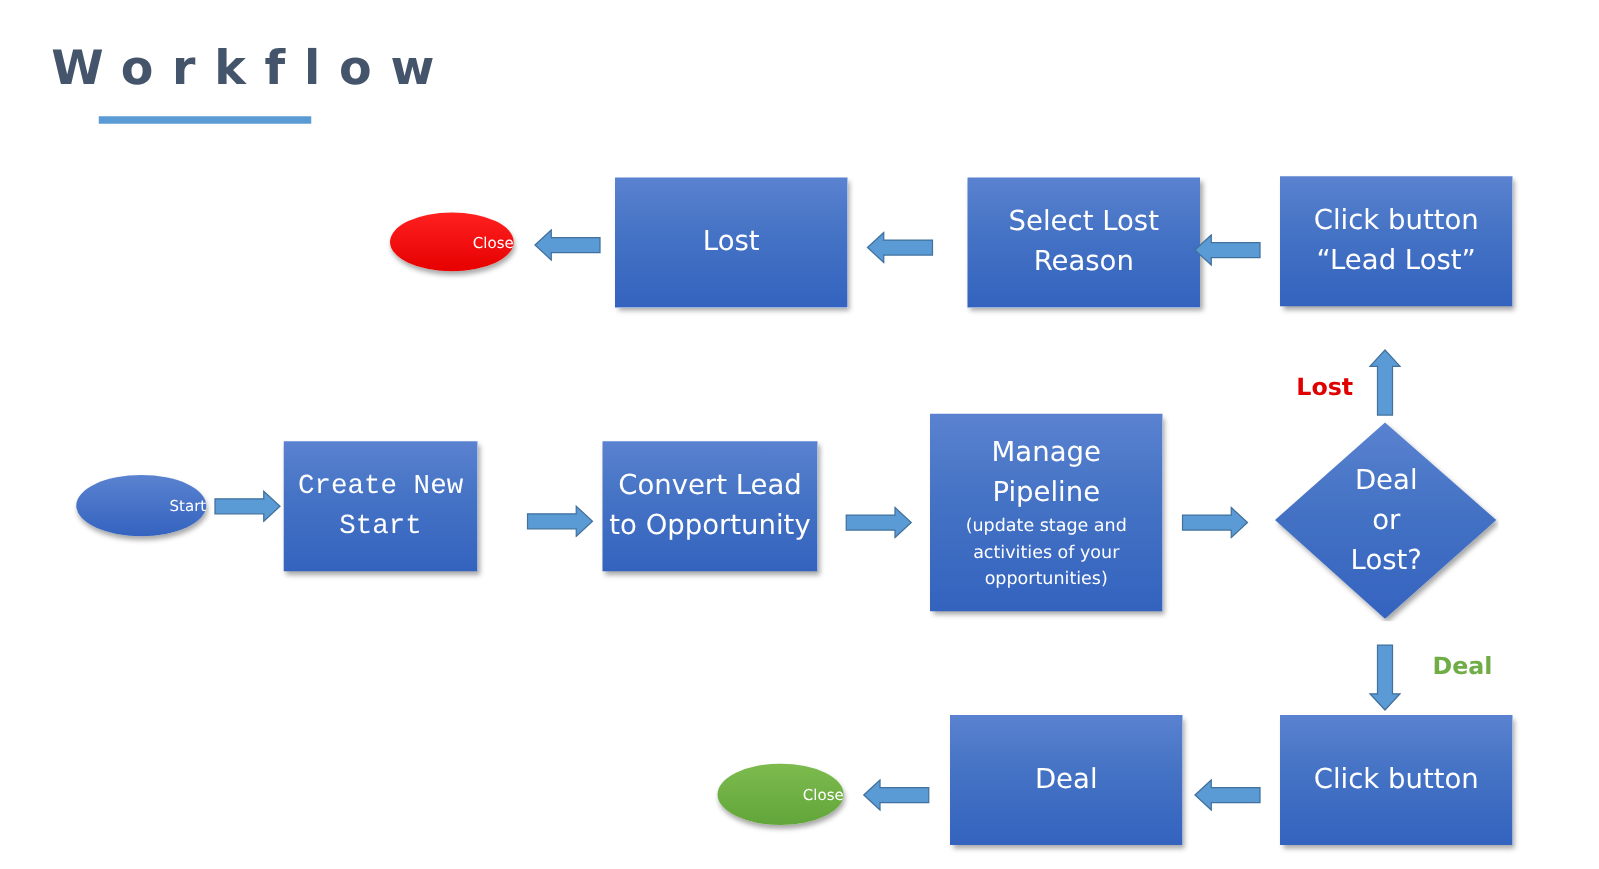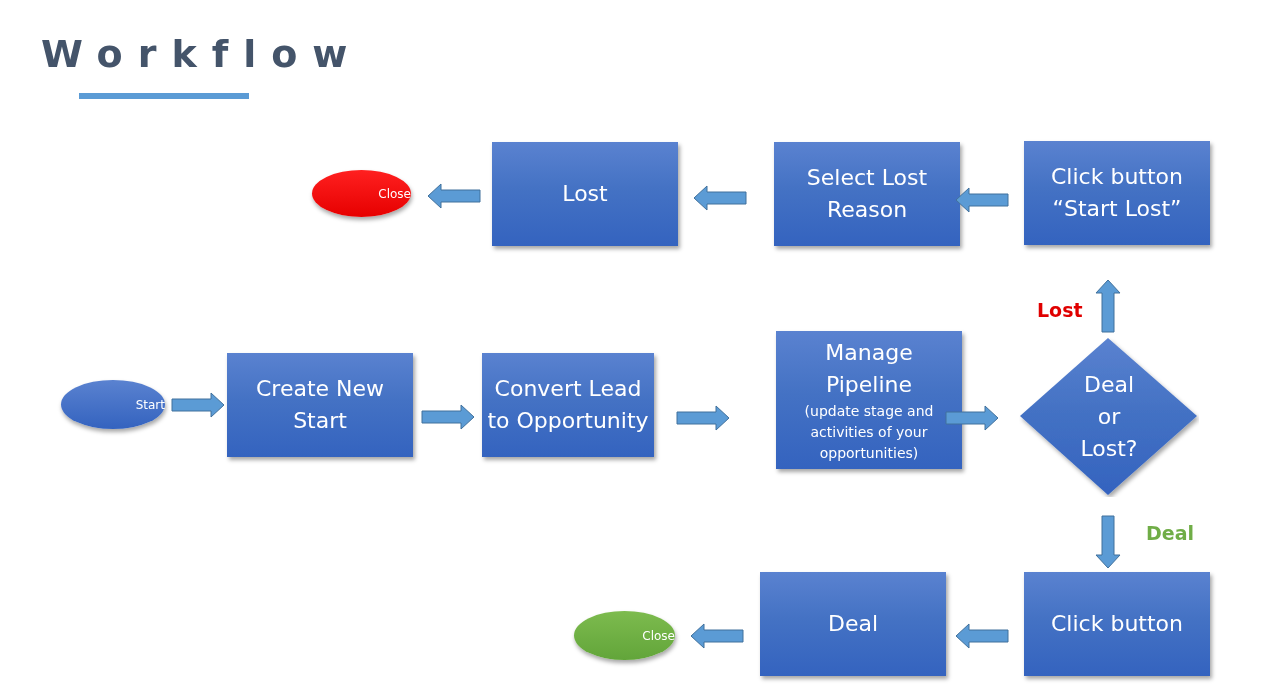--- a/index.html
+++ b/index.html
@@ -53,55 +53,55 @@
   <span>Select Lost</span>
   <span>Reason</span>
 </div>
 
 <svg class="arrow" style="left:955px; top:187px;" width="54" height="26">
   <polygon points="1,13 14,1 14,7 53,7 53,19 14,19 14,25" fill="#5b9bd5" stroke="#41719c" stroke-width="1"></polygon>
 </svg>
 
 <div class="box" style="left:1024px; top:141px; width:186px; height:104px;">
   <span>Click button</span>
-  <span>“Start Lost”</span>
+  <span>“Lead Lost”</span>
 </div>
 
 <svg class="arrow" style="left:1095px; top:279px;" width="26" height="54">
   <polygon points="13,1 25,14 19,14 19,53 7,53 7,14 1,14" fill="#5b9bd5" stroke="#41719c" stroke-width="1"></polygon>
 </svg>
 <div class="label" style="left:1037px; top:299px; color:#e00000;">Lost</div>
 
 <div class="oval oval-start" style="left:61px; top:380px; width:104px; height:49px;">
   <span>Start</span>
 </div>
 
 <svg class="arrow" style="left:171px; top:392px;" width="54" height="26">
   <polygon points="1,7 40,7 40,1 53,13 40,25 40,19 1,19" fill="#5b9bd5" stroke="#41719c" stroke-width="1"></polygon>
 </svg>
 
-<div class="box" style="left:227px; top:353px; width:186px; height:104px;">
+<div class="box" style="left:227px; top:353px; width:155px; height:104px;font-family:Liberation Mono, monospace;">
   <span>Create New</span>
   <span>Start</span>
 </div>
 
 <svg class="arrow" style="left:421px; top:404px;" width="54" height="26">
   <polygon points="1,7 40,7 40,1 53,13 40,25 40,19 1,19" fill="#5b9bd5" stroke="#41719c" stroke-width="1"></polygon>
 </svg>
 
 <div class="box" style="left:482px; top:353px; width:172px; height:104px;">
   <span>Convert Lead</span>
   <span>to Opportunity</span>
 </div>
 
 <svg class="arrow" style="left:676px; top:405px;" width="54" height="26">
   <polygon points="1,7 40,7 40,1 53,13 40,25 40,19 1,19" fill="#5b9bd5" stroke="#41719c" stroke-width="1"></polygon>
 </svg>
 
-<div class="box" style="left:744px; top:331px; width:186px; height:138px;margin-left:32px;">
+<div class="box" style="left:744px; top:331px; width:186px; height:158px;">
   <span>Manage</span>
   <span>Pipeline</span>
   <span class="sub">(update stage and</span>
   <span class="sub">activities of your</span>
   <span class="sub">opportunities)</span>
 </div>
 
 <svg class="arrow" style="left:945px; top:405px;" width="54" height="26">
   <polygon points="1,7 40,7 40,1 53,13 40,25 40,19 1,19" fill="#5b9bd5" stroke="#41719c" stroke-width="1"></polygon>
 </svg>

